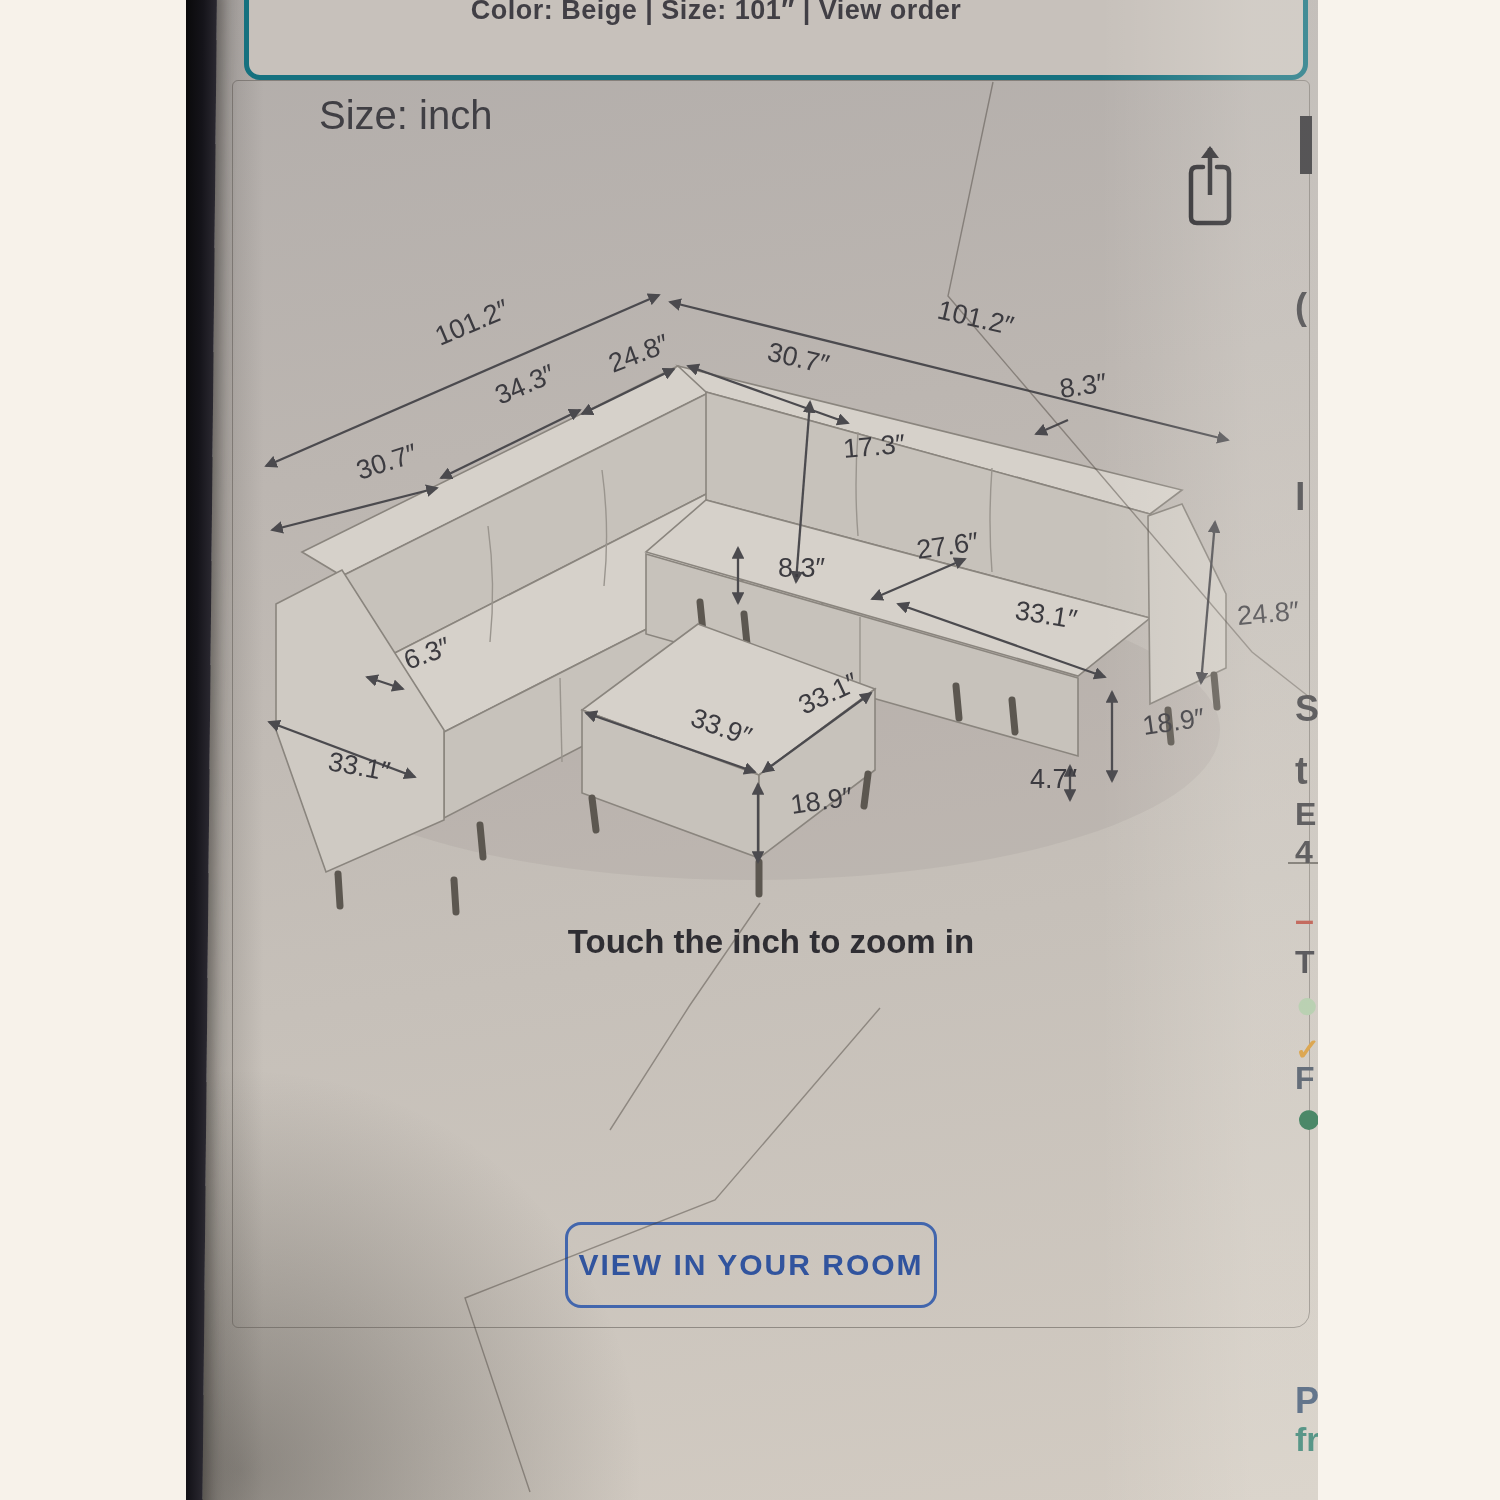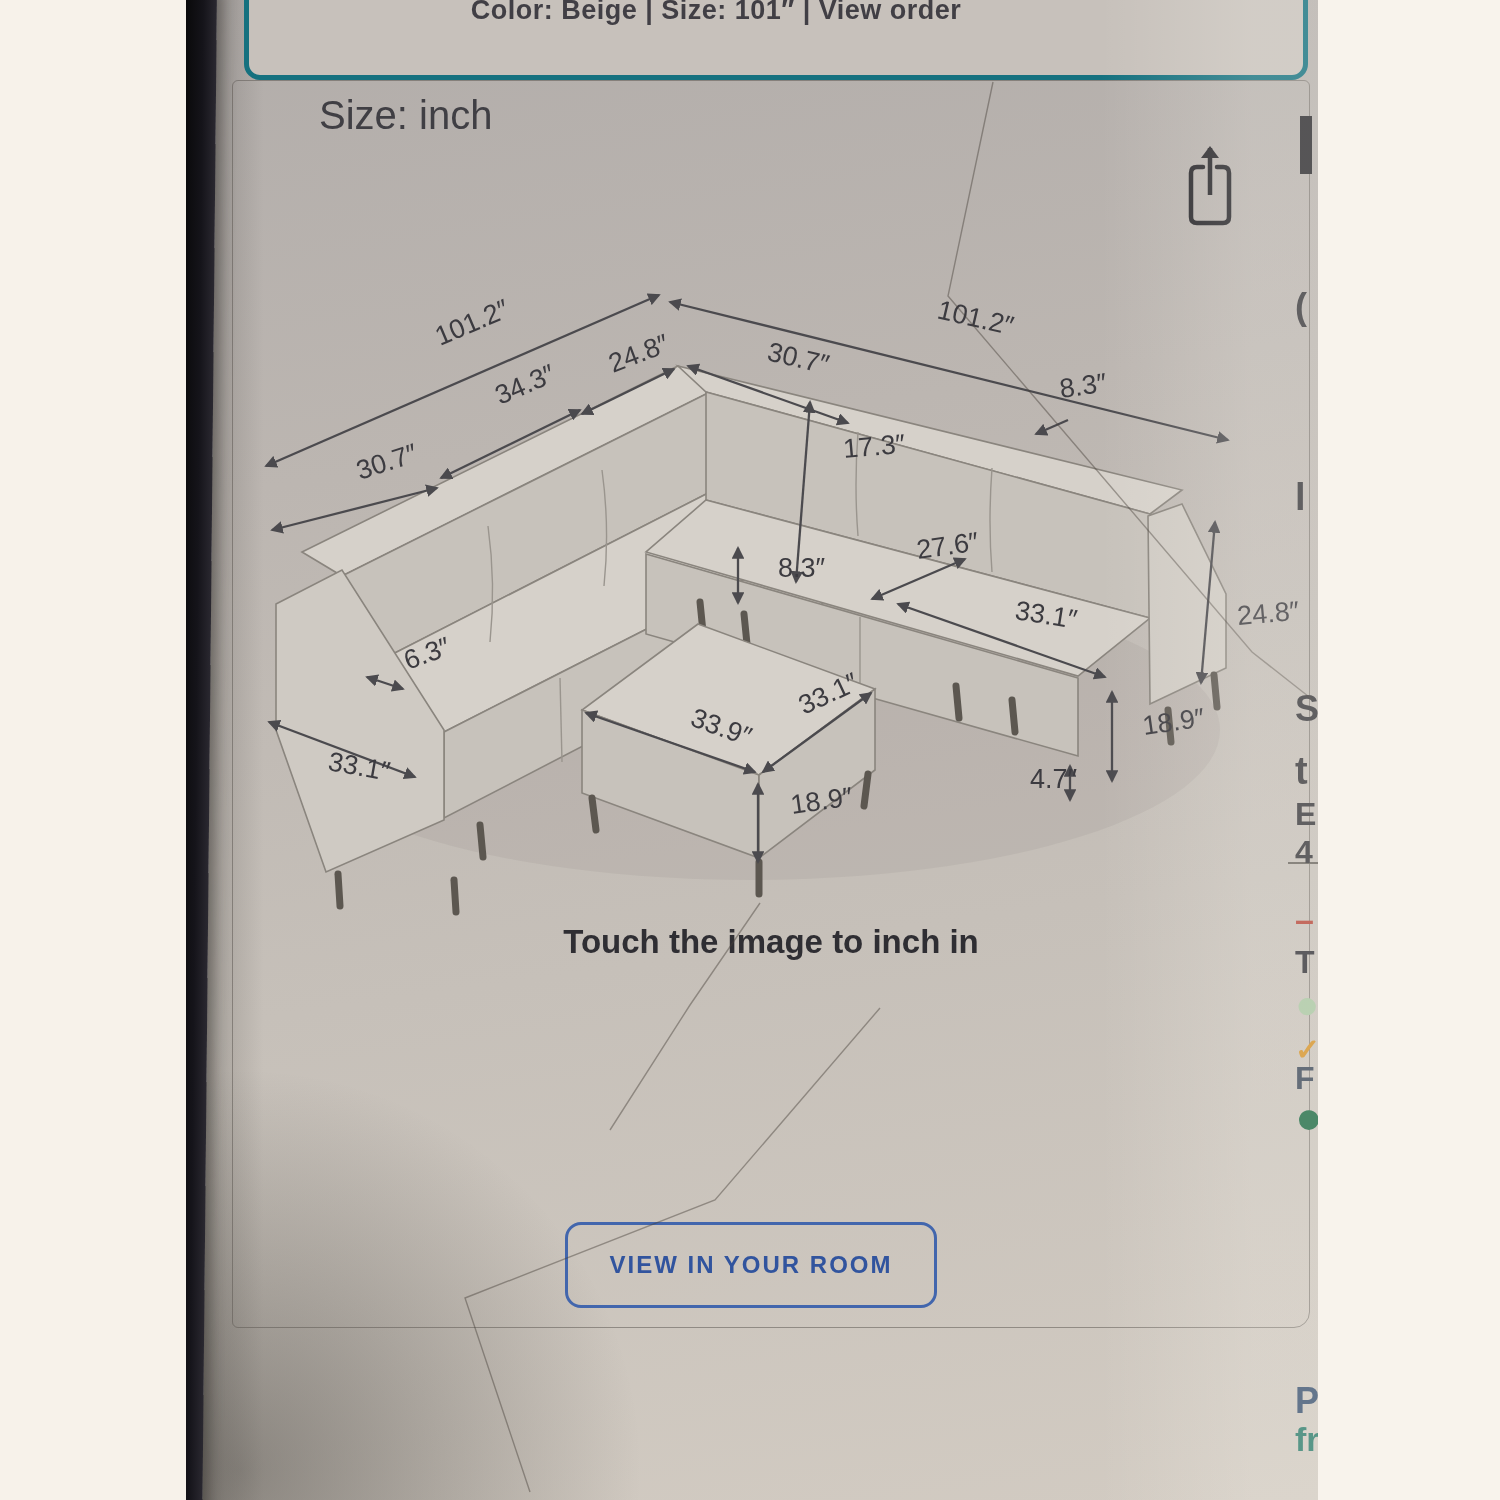--- a/index.html
+++ b/index.html
@@ -49,21 +49,21 @@
   .thumbs{position:absolute;left:0;top:0;width:1500px;height:1500px;pointer-events:none;}
   .thumb{position:absolute;top:1008px;width:128px;height:122px;border-radius:12px;overflow:hidden;pointer-events:auto;}
   .thumb svg{width:100%;height:100%;display:block;}
   .thumb.selected{top:998px;height:138px;width:146px;border:4px solid #1b7e8d;border-radius:12px;background:#dcd8d1;
     box-shadow:0 0 6px rgba(27,126,141,.5);}
 
   
   .view-room-btn{position:absolute;left:565px;top:1222px;width:372px;height:86px;box-sizing:border-box;
     border:3px solid #4266ad;border-radius:16px;background:transparent;z-index:3;
     display:flex;align-items:center;justify-content:center;
-    font-size:24px;font-weight:600;letter-spacing:2px;color:#31549e;filter:blur(.3px);}
+    font-size:30px;font-weight:600;letter-spacing:2px;color:#31549e;filter:blur(.3px);}
 
   
   #edge-fragments div{position:absolute;left:1295px;font-weight:700;z-index:3;white-space:nowrap;filter:blur(.5px);}
   .edge-bar{position:absolute;left:1300px;top:116px;width:12px;height:58px;background:#2c2b2f;z-index:3;}
   .edge-line{position:absolute;left:1288px;top:862px;width:30px;height:2px;background:#6b6761;z-index:3;}
 
   
   .cracks{position:absolute;left:196px;top:0;width:1122px;height:1500px;z-index:4;pointer-events:none;}
   .cracks polyline{fill:none;stroke:rgba(70,65,58,.45);stroke-width:1.4;}
 </style>
@@ -82,21 +82,21 @@
 
   <div class="image-card">
     <div class="size-label">Size: inch</div>
 
     <svg class="share" viewBox="0 0 54 92">
       <path d="M20,30 L14,30 Q8,30 8,36 L8,80 Q8,86 14,86 L40,86 Q46,86 46,80 L46,36 Q46,30 40,30 L34,30" fill="none" stroke="#2a292d" stroke-width="4.5" stroke-linecap="round"></path>
       <line x1="27" y1="58" x2="27" y2="11" stroke="#2a292d" stroke-width="4.5"></line>
       <path d="M18,21 L27,9 L36,21 Z" fill="#2a292d"></path>
     </svg>
 
-    <div class="zoom-hint">Touch the image to inch in</div>
+    <div class="zoom-hint">Touch the inch to zoom in</div>
   </div>
 
   <svg class="diagram-svg" viewBox="0 0 1080 820">
     <defs>
       <marker id="ah" viewBox="0 0 10 10" refX="8.5" refY="5" markerWidth="5.5" markerHeight="5.5" orient="auto-start-reverse">
         <path d="M0,0 L10,5 L0,10 Z" fill="#4b4a4e"></path>
       </marker>
     </defs>
 
     <ellipse cx="520" cy="560" rx="470" ry="150" fill="rgba(115,110,104,.10)"></ellipse>

